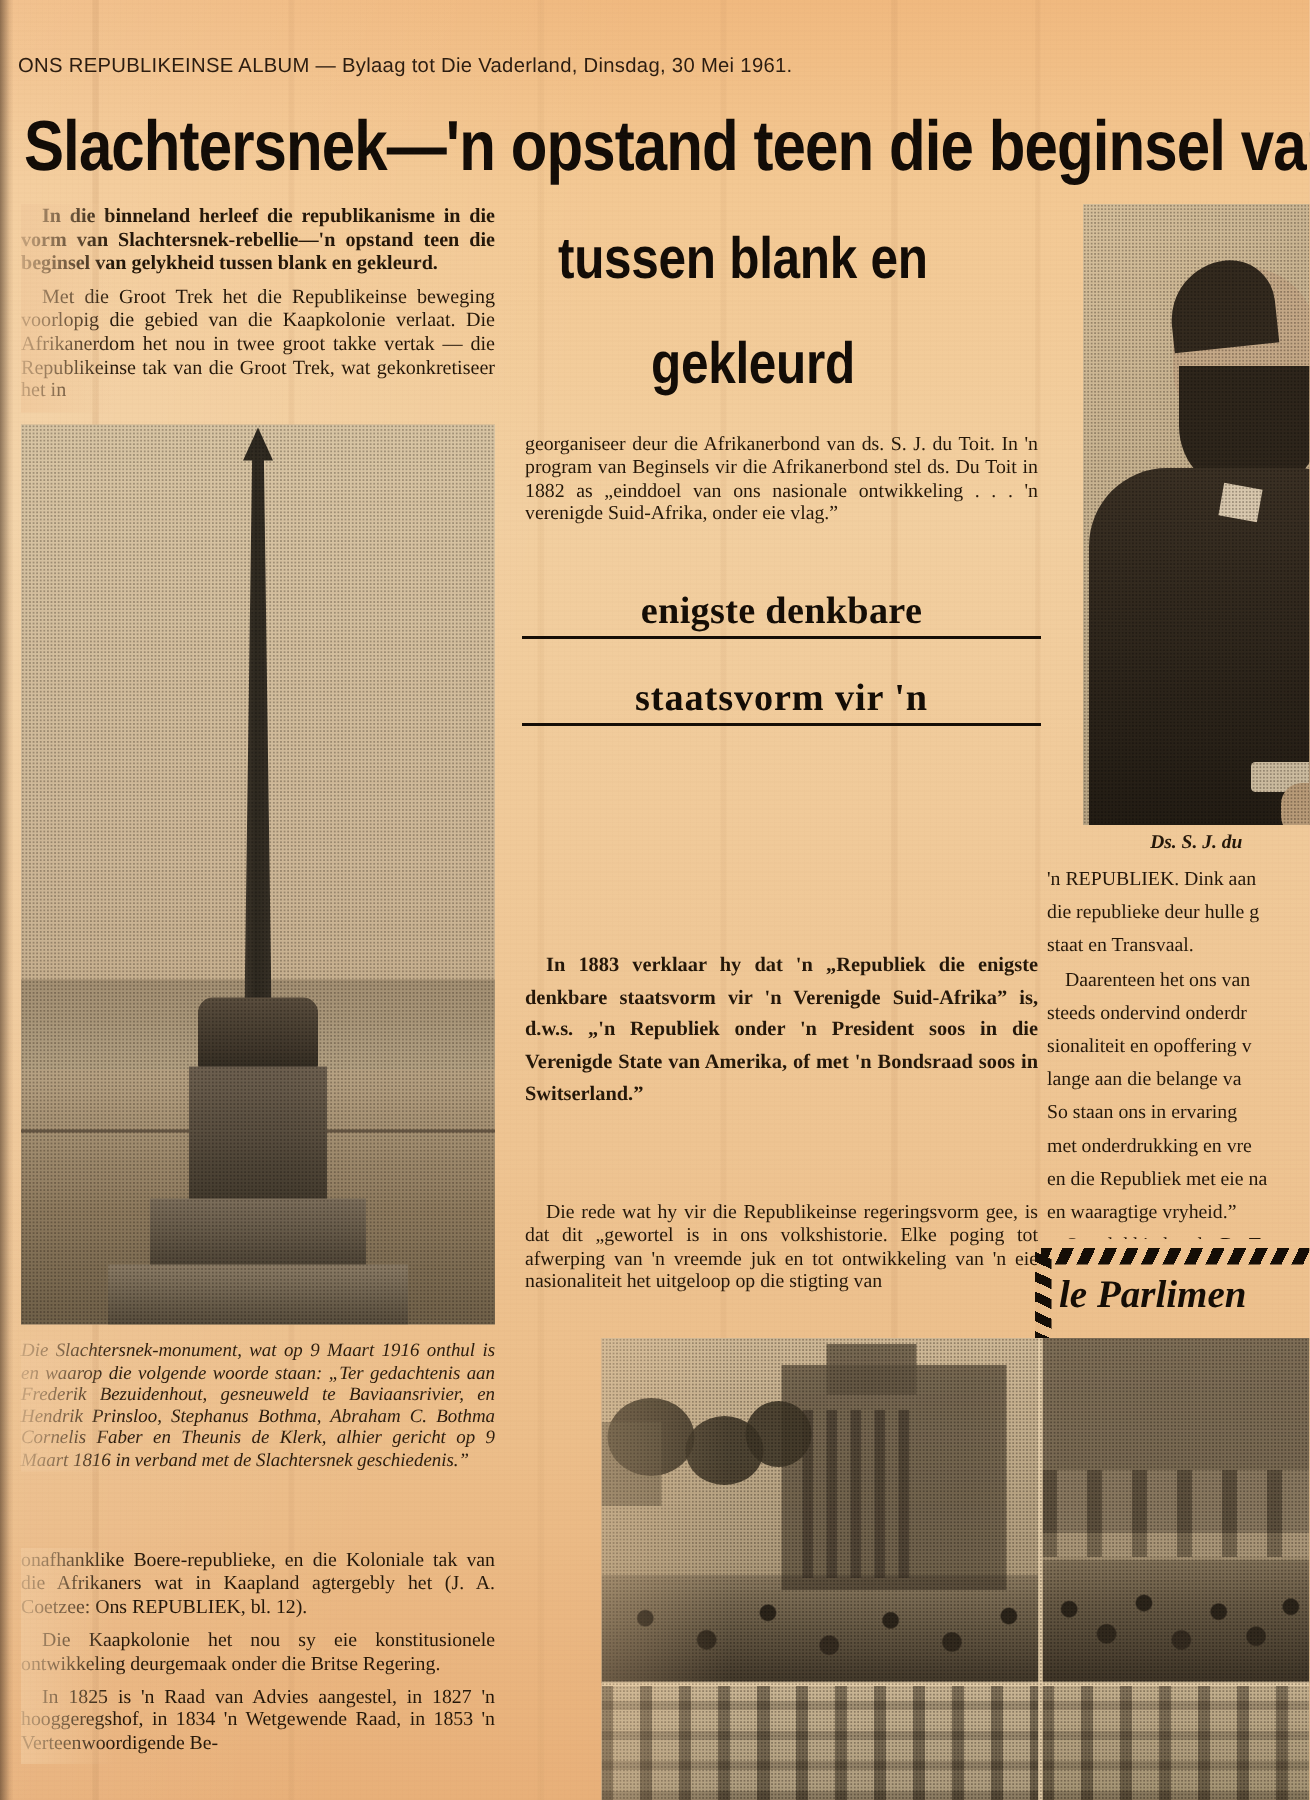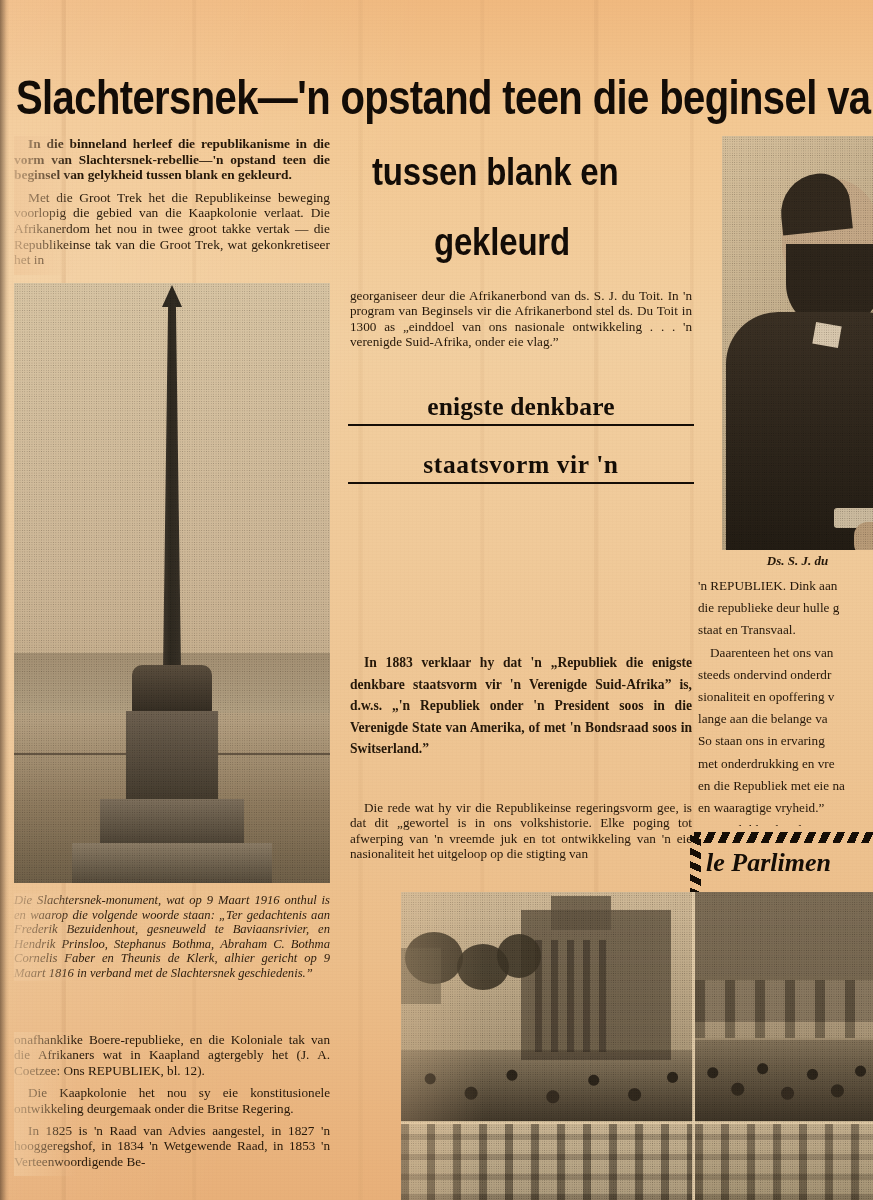--- a/index.html
+++ b/index.html
@@ -140,21 +140,21 @@
   #pullquote{position:absolute;left:348px;top:392px;width:346px;}
   #pullquote .pq-line{
     font-family:"Liberation Serif", serif;font-weight:bold;
     font-size:25.5px;line-height:30px;color:#140d06;
     border-bottom:2.5px solid #140d06;
     padding-bottom:2px;margin-bottom:24px;
     text-align:center;white-space:nowrap;letter-spacing:.2px;
   }
   #pullquote .pq-line.l1{text-align:left;}
   #pullquote .pq-line.l3{letter-spacing:.6px;}
-  #col-center-mid{left:350px;top:652px;width:342px;}
+  #col-center-mid{left:350px;top:632px;width:342px;}
   #col-center-mid .body-txt{
     font-weight:bold;font-size:13.6px;line-height:21.5px;
   }
   #col-center-bot{left:350px;top:800px;width:342px;}
 
   
   #portrait-photo{
     position:absolute;left:722px;top:136px;width:151px;height:414px;
     background:#c6ad89;overflow:hidden;
     box-shadow:inset 0 0 0 1px rgba(60,40,25,.2);
@@ -251,20 +251,21 @@
   #montage::after{
     content:"";position:absolute;inset:0;z-index:10;pointer-events:none;
     background:linear-gradient(90deg,rgba(238,200,155,.25),transparent 18%);
   }
 </style>
 </head>
 <body>
 
 <div id="page">
 
+  <div id="masthead">ONS REPUBLIKEINSE ALBUM — Bylaag tot Die Vaderland, Dinsdag, 30 Mei 1961.</div>
 
   <div id="headline">Slachtersnek—'n opstand teen die beginsel van g</div>
   <div id="headline-l2">tussen blank en</div>
   <div id="headline-l3">gekleurd</div>
 
   <div class="col fade-left" id="col-left-top">
     <div class="body-txt">
       <p>In die binneland herleef die republikanisme in die vorm van Slachtersnek-rebellie—'n opstand teen die beginsel van gelykheid tussen blank en gekleurd.</p>
       <p>Met die Groot Trek het die Republikeinse beweging voorlopig die gebied van die Kaapkolonie verlaat. Die Afrikanerdom het nou in twee groot takke vertak — die Republikeinse tak van die Groot Trek, wat gekonkretiseer het in</p>
     </div>
@@ -289,21 +290,21 @@
   <div class="col fade-left" id="col-left-bottom">
     <div class="body-txt">
       <p style="text-indent:0">onafhanklike Boere-republieke, en die Koloniale tak van die Afrikaners wat in Kaapland agtergebly het (J. A. Coetzee: Ons REPUBLIEK, bl. 12).</p>
       <p>Die Kaapkolonie het nou sy eie konstitusionele ontwikkeling deurgemaak onder die Britse Regering.</p>
       <p>In 1825 is 'n Raad van Advies aangestel, in 1827 'n hooggeregshof, in 1834 'n Wetgewende Raad, in 1853 'n Verteenwoordigende Be-</p>
     </div>
   </div>
 
   <div class="col" id="col-center-top">
     <div class="body-txt">
-      <p style="text-indent:0">georganiseer deur die Afrikanerbond van ds. S. J. du Toit. In 'n program van Beginsels vir die Afrikanerbond stel ds. Du Toit in 1300 as „einddoel van ons nasionale ontwikkeling . . . 'n verenigde Suid-Afrika, onder eie vlag.”</p>
+      <p style="text-indent:0">georganiseer deur die Afrikanerbond van ds. S. J. du Toit. In 'n program van Beginsels vir die Afrikanerbond stel ds. Du Toit in 1882 as „einddoel van ons nasionale ontwikkeling . . . 'n verenigde Suid-Afrika, onder eie vlag.”</p>
     </div>
   </div>
 
   <div id="pullquote">
     <div class="pq-line l2">enigste denkbare</div>
     <div class="pq-line l3">staatsvorm vir 'n</div>
   </div>
 
   <div class="col" id="col-center-mid">
     <div class="body-txt">

